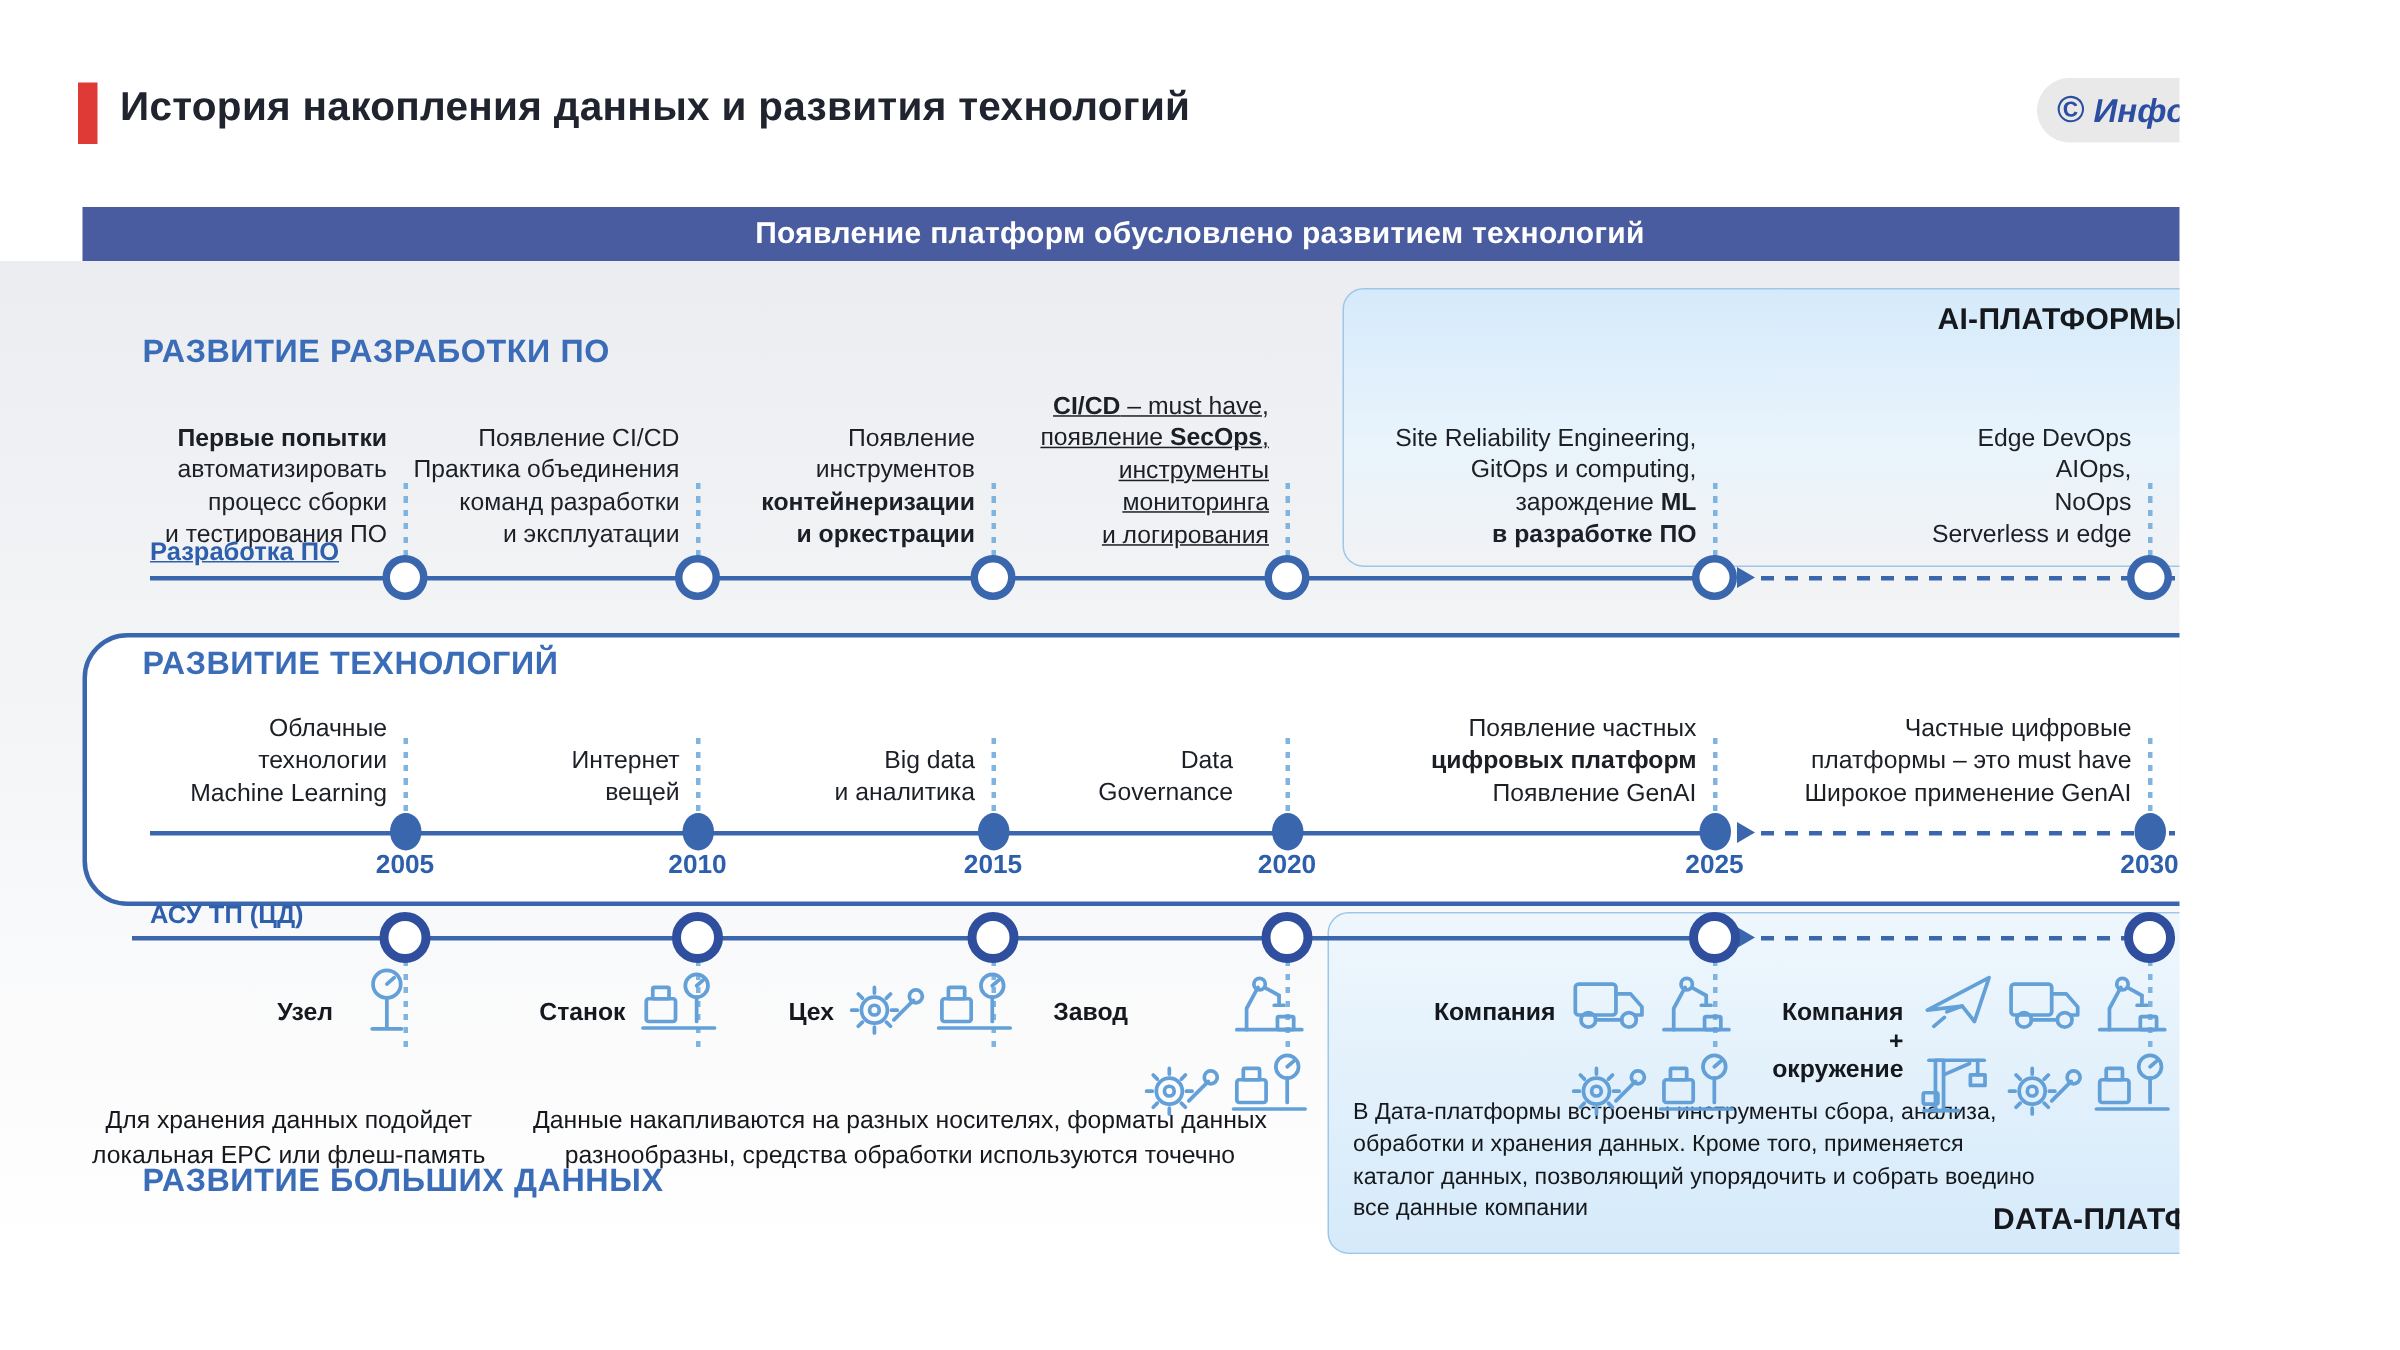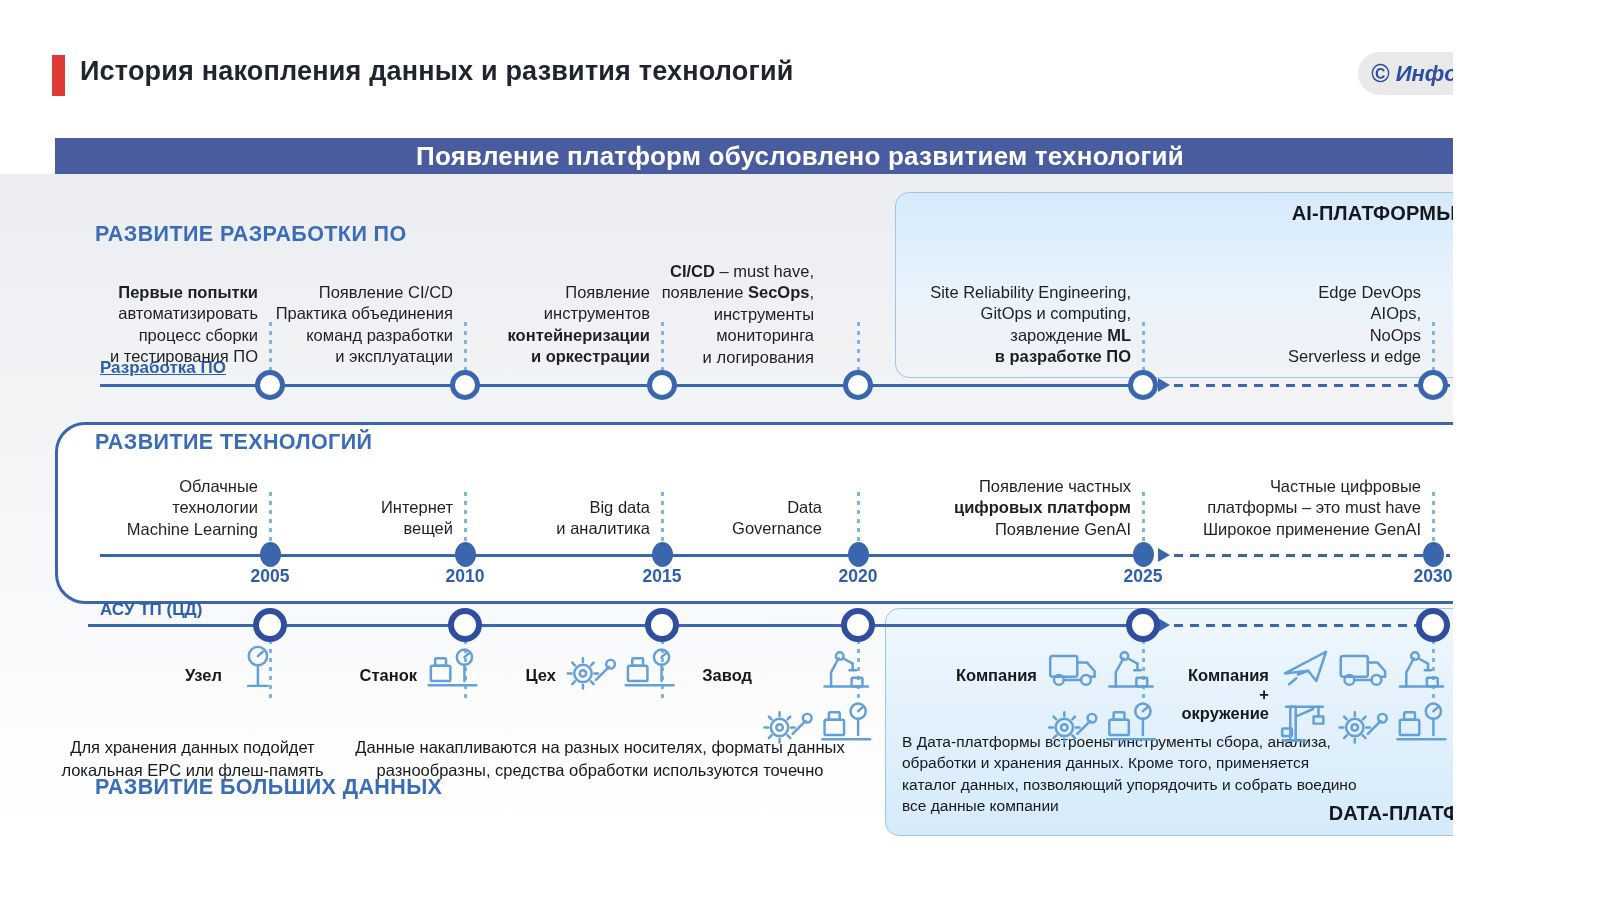--- a/index.html
+++ b/index.html
@@ -9,21 +9,21 @@
   
   .red-bar{left:52px;top:55px;width:13px;height:41px;background:var(--red);}
   .page-title{left:80px;top:56px;font-size:27px;font-weight:bold;color:#20242e;letter-spacing:.2px;}
   .logo-pill{left:1358px;top:52px;width:156px;height:43px;background:#e9e9ea;border-radius:22px;
              display:flex;align-items:center;justify-content:center;gap:6px;}
   .logo-copy{font-size:25px;font-weight:bold;color:var(--logoBlue);line-height:1;}
   .logo-name{font-size:22px;font-weight:bold;font-style:italic;color:var(--logoBlue);}
   
   .banner{left:55px;top:138px;width:1490px;height:36px;background:var(--banner);
           display:flex;align-items:center;justify-content:center;}
-  .banner span{color:#fff;font-weight:bold;font-size:26px;letter-spacing:.2px;}
+  .banner span{color:#fff;font-weight:bold;font-size:20px;letter-spacing:.2px;}
   
   .backdrop{left:0;top:174px;width:1600px;height:664px;
             background:linear-gradient(180deg,#ecedf0 0%,#f4f5f7 45%,#ffffff 100%);z-index:0;}
   .mid-box{left:55px;top:422px;width:1487px;height:182px;background:#fff;
            border:3px solid var(--tl);border-radius:30px;z-index:1;box-sizing:border-box;}
   .blue-box{border:1px solid #9cc7e8;border-radius:14px;z-index:1;}
   .ai-box{left:895px;top:192px;width:576px;height:184px;
           background:linear-gradient(180deg,#d5eafa 0%,#e9f4fc 55%,rgba(255,255,255,0) 100%);}
   .data-box{left:885px;top:608px;width:660px;height:226px;
             background:linear-gradient(180deg,#eff7fd 0%,#d5eafa 100%);}
@@ -168,21 +168,21 @@
       <div><span>Практика объединения</span></div>
       <div><span>команд разработки</span></div>
       <div><span>и эксплуатации</span></div>
     </div>
     <div class="abs ms" style="left: 650px; top: 368px; transform: translate(-100%, -100%);">
       <div><span>Появление</span></div>
       <div><span>инструментов</span></div>
       <div><span class="b">контейнеризации</span></div>
       <div><span class="b">и оркестрации</span></div>
     </div>
-    <div class="abs ms" style="left: 814px; top: 368px; transform: translate(-100%, -100%);">
+    <div class="abs ms" style="left: 846px; top: 368px; transform: translate(-100%, -100%); text-decoration: underline;">
       <div><span class="b">CI/CD</span><span> – must have,</span></div>
       <div><span>появление </span><span class="b">SecOps</span><span>,</span></div>
       <div><span>инструменты</span></div>
       <div><span>мониторинга</span></div>
       <div><span>и логирования</span></div>
     </div>
     <div class="abs ms" style="left: 1131px; top: 368px; transform: translate(-100%, -100%);">
       <div><span>Site Reliability Engineering,</span></div>
       <div><span>GitOps и computing,</span></div>
       <div><span>зарождение </span><span class="b">ML</span></div>

